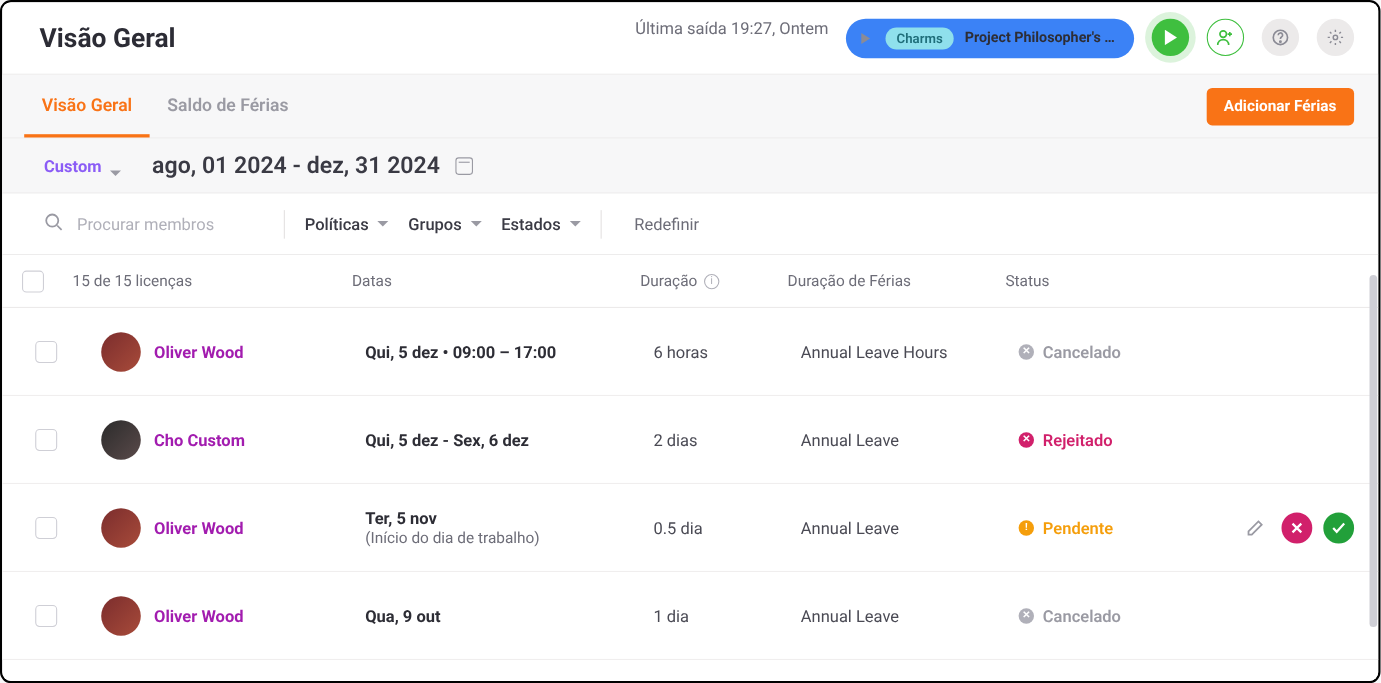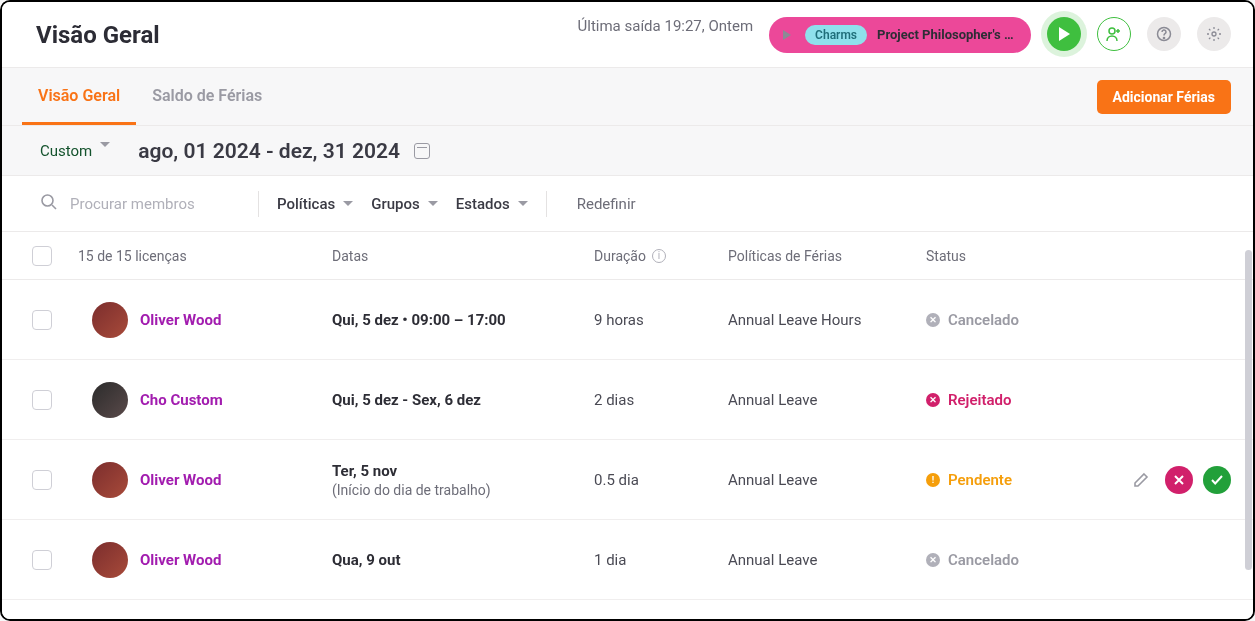--- a/index.html
+++ b/index.html
@@ -4,56 +4,56 @@
 <style>
   *{box-sizing:border-box;margin:0;padding:0;font-family:-apple-system,BlinkMacSystemFont,"Segoe UI",Roboto,Helvetica,Arial,sans-serif}
   body{background:#f7f7f8;color:#2d2d35;width:1255px;height:621px;overflow:hidden;border:2px solid #000;border-radius:10px}
   .app{width:100%;height:100%;display:flex;flex-direction:column;background:#fff}
 
   
   .topbar{height:66px;display:flex;align-items:center;justify-content:space-between;padding:0 22px 0 34px;border-bottom:1px solid #eceaea}
   .page-title{font-size:24px;font-weight:700;color:#2c2c35}
   .topbar-right{display:flex;align-items:flex-start;gap:16px}
   .last-exit{font-size:15px;color:#6d6d78}
-  .project-pill{display:flex;align-items:center;background:#ec4899;border-radius:22px;height:36px;padding:0 14px 0 10px;gap:10px;max-width:300px}
+  .project-pill{display:flex;align-items:center;background:#3b82f6;border-radius:22px;height:36px;padding:0 14px 0 10px;gap:10px;max-width:300px}
   .play-mini{width:16px;height:16px;display:flex;align-items:center;justify-content:center;color:#8b8b95}
   .charms-tag{background:#8fe0ec;color:#1f6e7a;font-size:12px;font-weight:600;padding:3px 10px;border-radius:12px}
   .project-name{font-size:13px;font-weight:700;color:#2d2d35;white-space:nowrap;overflow:hidden;text-overflow:ellipsis;max-width:140px}
   .circle-btn{width:34px;height:34px;border-radius:50%;display:flex;align-items:center;justify-content:center;cursor:pointer}
   .play-btn{background:#3fbf3f;color:#fff;box-shadow:0 0 0 6px rgba(63,191,63,0.18)}
   .outline-btn{border:1.5px solid #3fbf3f;color:#3fbf3f;background:#fff}
   .grey-circle{background:#eceaea;color:#8b8b95}
 
   
   .tabs-row{height:58px;display:flex;align-items:center;justify-content:space-between;padding:0 22px 0 20px;background:#f7f7f8;border-bottom:1px solid #eceaea}
   .tabs{display:flex;align-items:flex-end;height:100%}
   .tab{font-size:16px;font-weight:600;color:#9a9aa3;padding:0 16px;height:100%;display:flex;align-items:center;border-bottom:3px solid transparent;cursor:pointer}
   .tab.active{color:#f97316;border-bottom-color:#f97316}
   .add-btn{background:#f97316;color:#fff;font-size:14px;font-weight:700;border:none;padding:9px 16px;border-radius:5px;cursor:pointer}
 
   
   .date-row{height:50px;display:flex;align-items:center;gap:28px;padding:0 20px 0 38px;background:#f7f7f8;border-bottom:1px solid #eceaea}
-  .dropdown{display:flex;align-items:flex-start;gap:8px;font-size:15px;font-weight:400;color:#14532d;cursor:pointer}
+  .dropdown{display:flex;align-items:flex-end;gap:8px;font-size:15px;font-weight:700;color:#8b5cf6;cursor:pointer}
   .caret{width:0;height:0;border-left:5px solid transparent;border-right:5px solid transparent;border-top:5px solid #9a9aa3}
   .date-range{font-size:21px;font-weight:600;color:#3a3a44;display:flex;align-items:center;gap:14px}
   .cal-icon{width:16px;height:16px;border:1.5px solid #9a9aa3;border-radius:3px;position:relative}
   .cal-icon:before{content:"";position:absolute;top:3px;left:2px;right:2px;height:1.5px;background:#9a9aa3}
 
   
   .filter-row{height:56px;display:flex;align-items:center;padding:0 20px 0 38px;background:#fff;border-bottom:1px solid #eceaea;gap:18px}
   .search-wrap{display:flex;gap:12px;flex:0 0 200px}
   .search-icon{color:#9a9aa3}
   .search-input{border:none;outline:none;font-size:15px;color:#3a3a44;background:transparent;width:160px}
   .search-input::placeholder{color:#b0b0b9}
   .vdiv{width:1px;height:26px;background:#e4e2e2}
   .filter-dd{display:flex;align-items:center;gap:8px;font-size:15px;font-weight:500;color:#3a3a44;cursor:pointer}
   .reset{font-size:15px;color:#6d6d78;cursor:pointer;margin-left:12px}
 
   
-  .thead{height:48px;display:flex;align-items:center;padding:0 20px 0 30px;background:#fff;border-bottom:1px solid #eceaea;font-size:14px;color:#6d6d78}
+  .thead{height:48px;display:flex;align-items:center;padding:0 20px 0 18px;background:#fff;border-bottom:1px solid #eceaea;font-size:14px;color:#6d6d78}
   .chk{width:20px;height:20px;border:1.5px solid #cfcfd6;border-radius:4px;cursor:pointer;flex-shrink:0}
   .col-member{width:280px;padding-left:26px}
   .col-dates{width:262px}
   .col-duration{width:134px;display:flex;align-items:center;gap:6px}
   .col-policy{width:198px}
   .col-status{width:170px}
   .col-actions{flex:1;display:flex;justify-content:flex-end;gap:10px;padding-right:2px}
   .info-icon{width:14px;height:14px;border:1.3px solid #b0b0b9;border-radius:50%;display:inline-flex;align-items:center;justify-content:center;font-size:10px;color:#b0b0b9}
 
   
@@ -176,37 +176,37 @@
   </div>
 
   <div class="thead">
     <div class="chk"></div>
     <div class="col-member">15 de 15 licenças</div>
     <div class="col-dates">Datas</div>
     <div class="col-duration">
       <span>Duração</span>
       <span class="info-icon">i</span>
     </div>
-    <div class="col-policy">Políticas de Férias</div>
+    <div class="col-policy">Duração de Férias</div>
     <div class="col-status">Status</div>
     <div class="col-actions"></div>
   </div>
 
   <div class="tbody" id="tbody">
       <div class="row">
     <div class="chk"></div>
     <div class="member-cell">
       <div class="avatar "></div>
       <div class="member-name">Oliver Wood</div>
     </div>
     <div class="dates-cell">
       <div>Qui, 5 dez • 09:00 – 17:00</div>
 
     </div>
-    <div class="duration-cell">9 horas</div>
+    <div class="duration-cell">6 horas</div>
     <div class="policy-cell">Annual Leave Hours</div>
     <div class="status-cell st-cancel">
       <span class="status-dot">✕</span>
       <span>Cancelado</span>
     </div>
     <div class="col-actions"></div>
   </div>
       <div class="row">
     <div class="chk"></div>
     <div class="member-cell">

